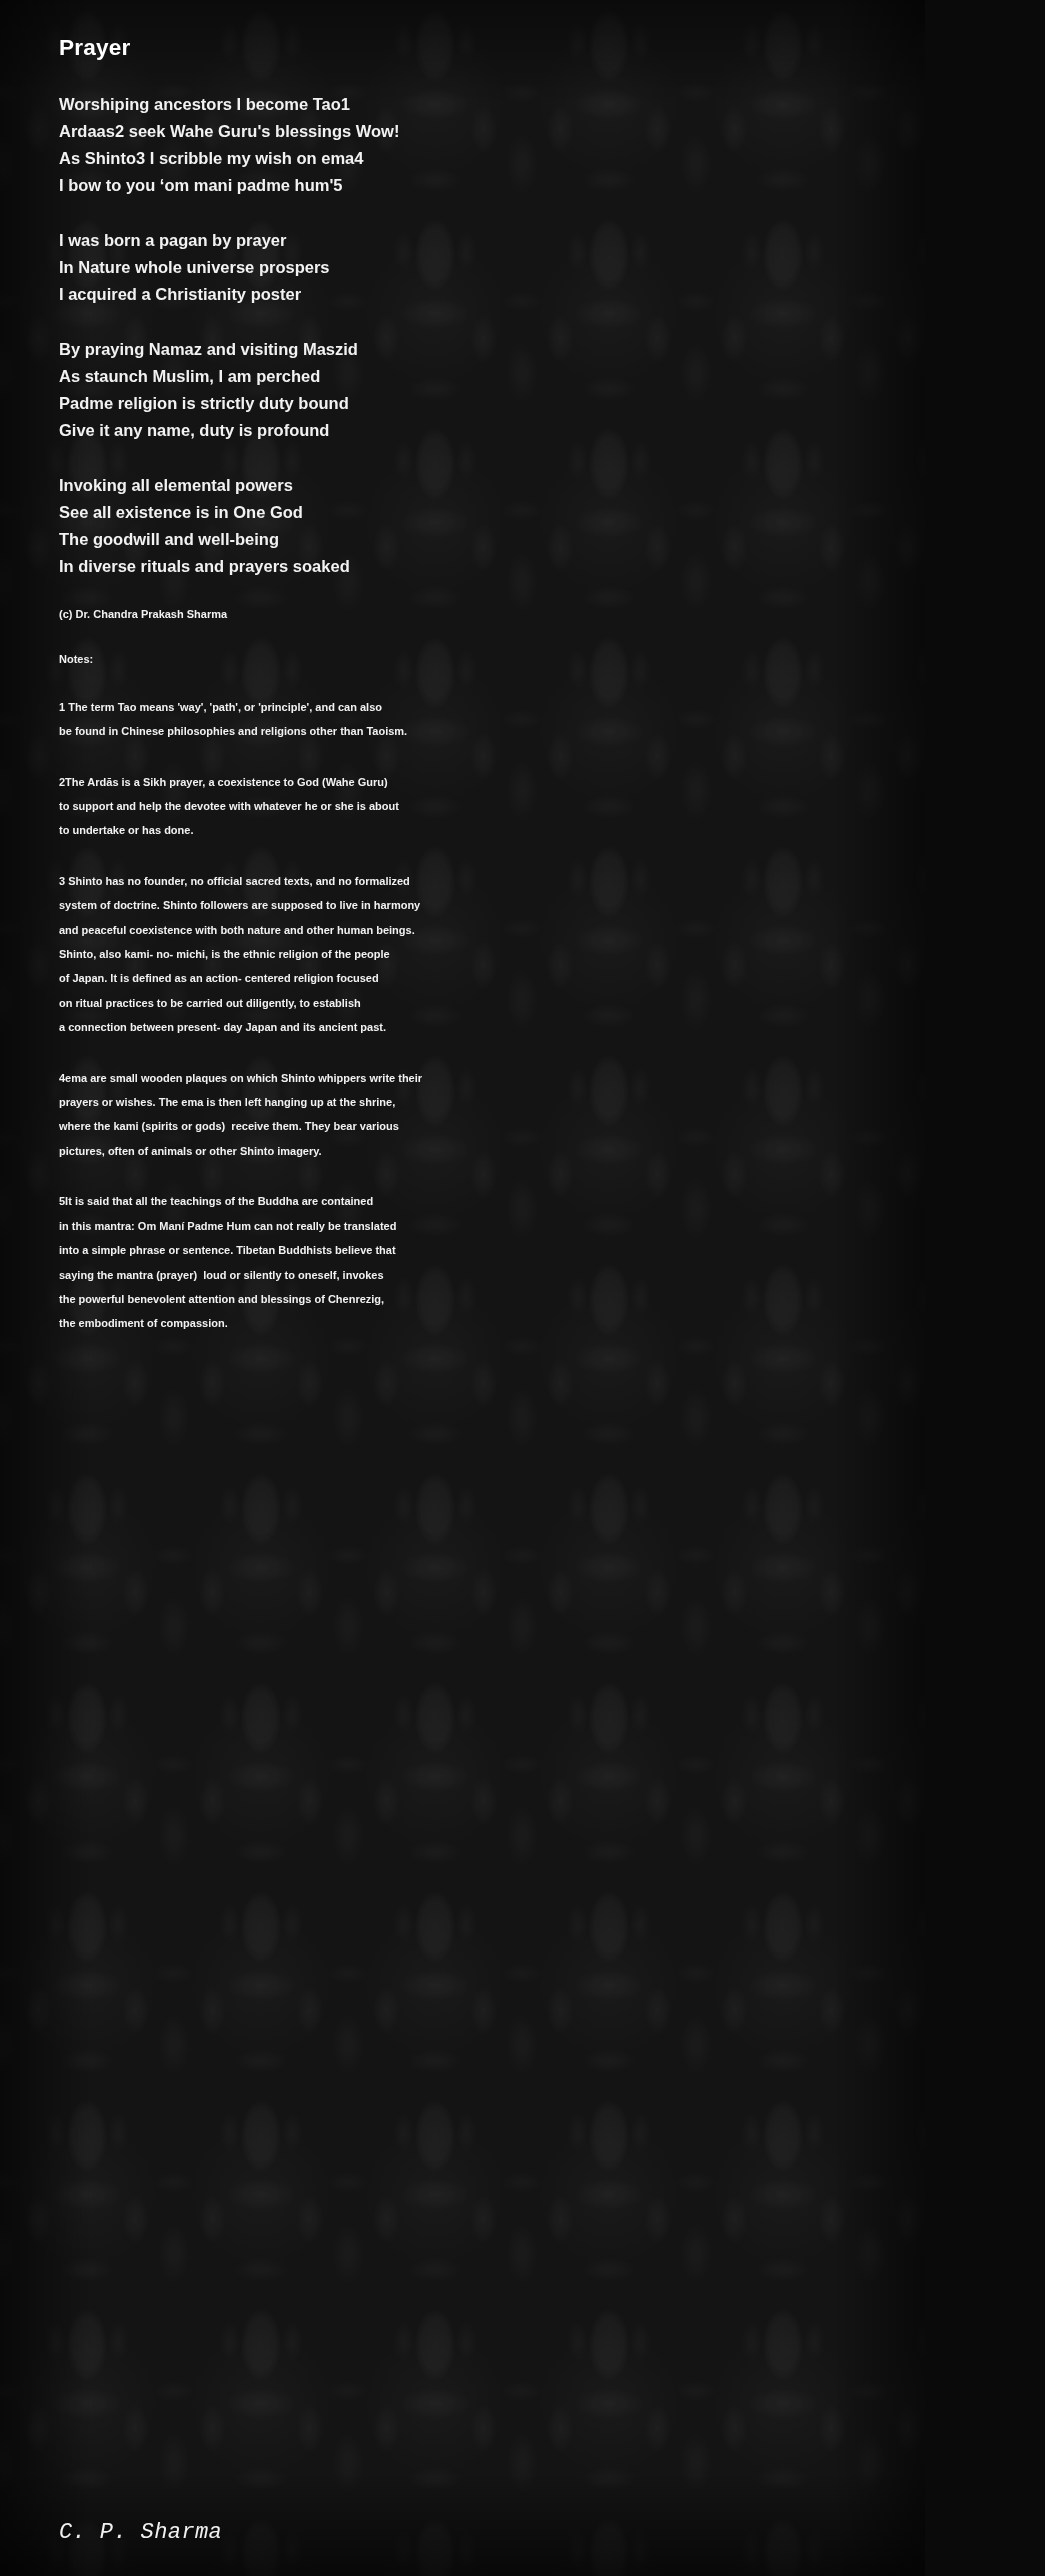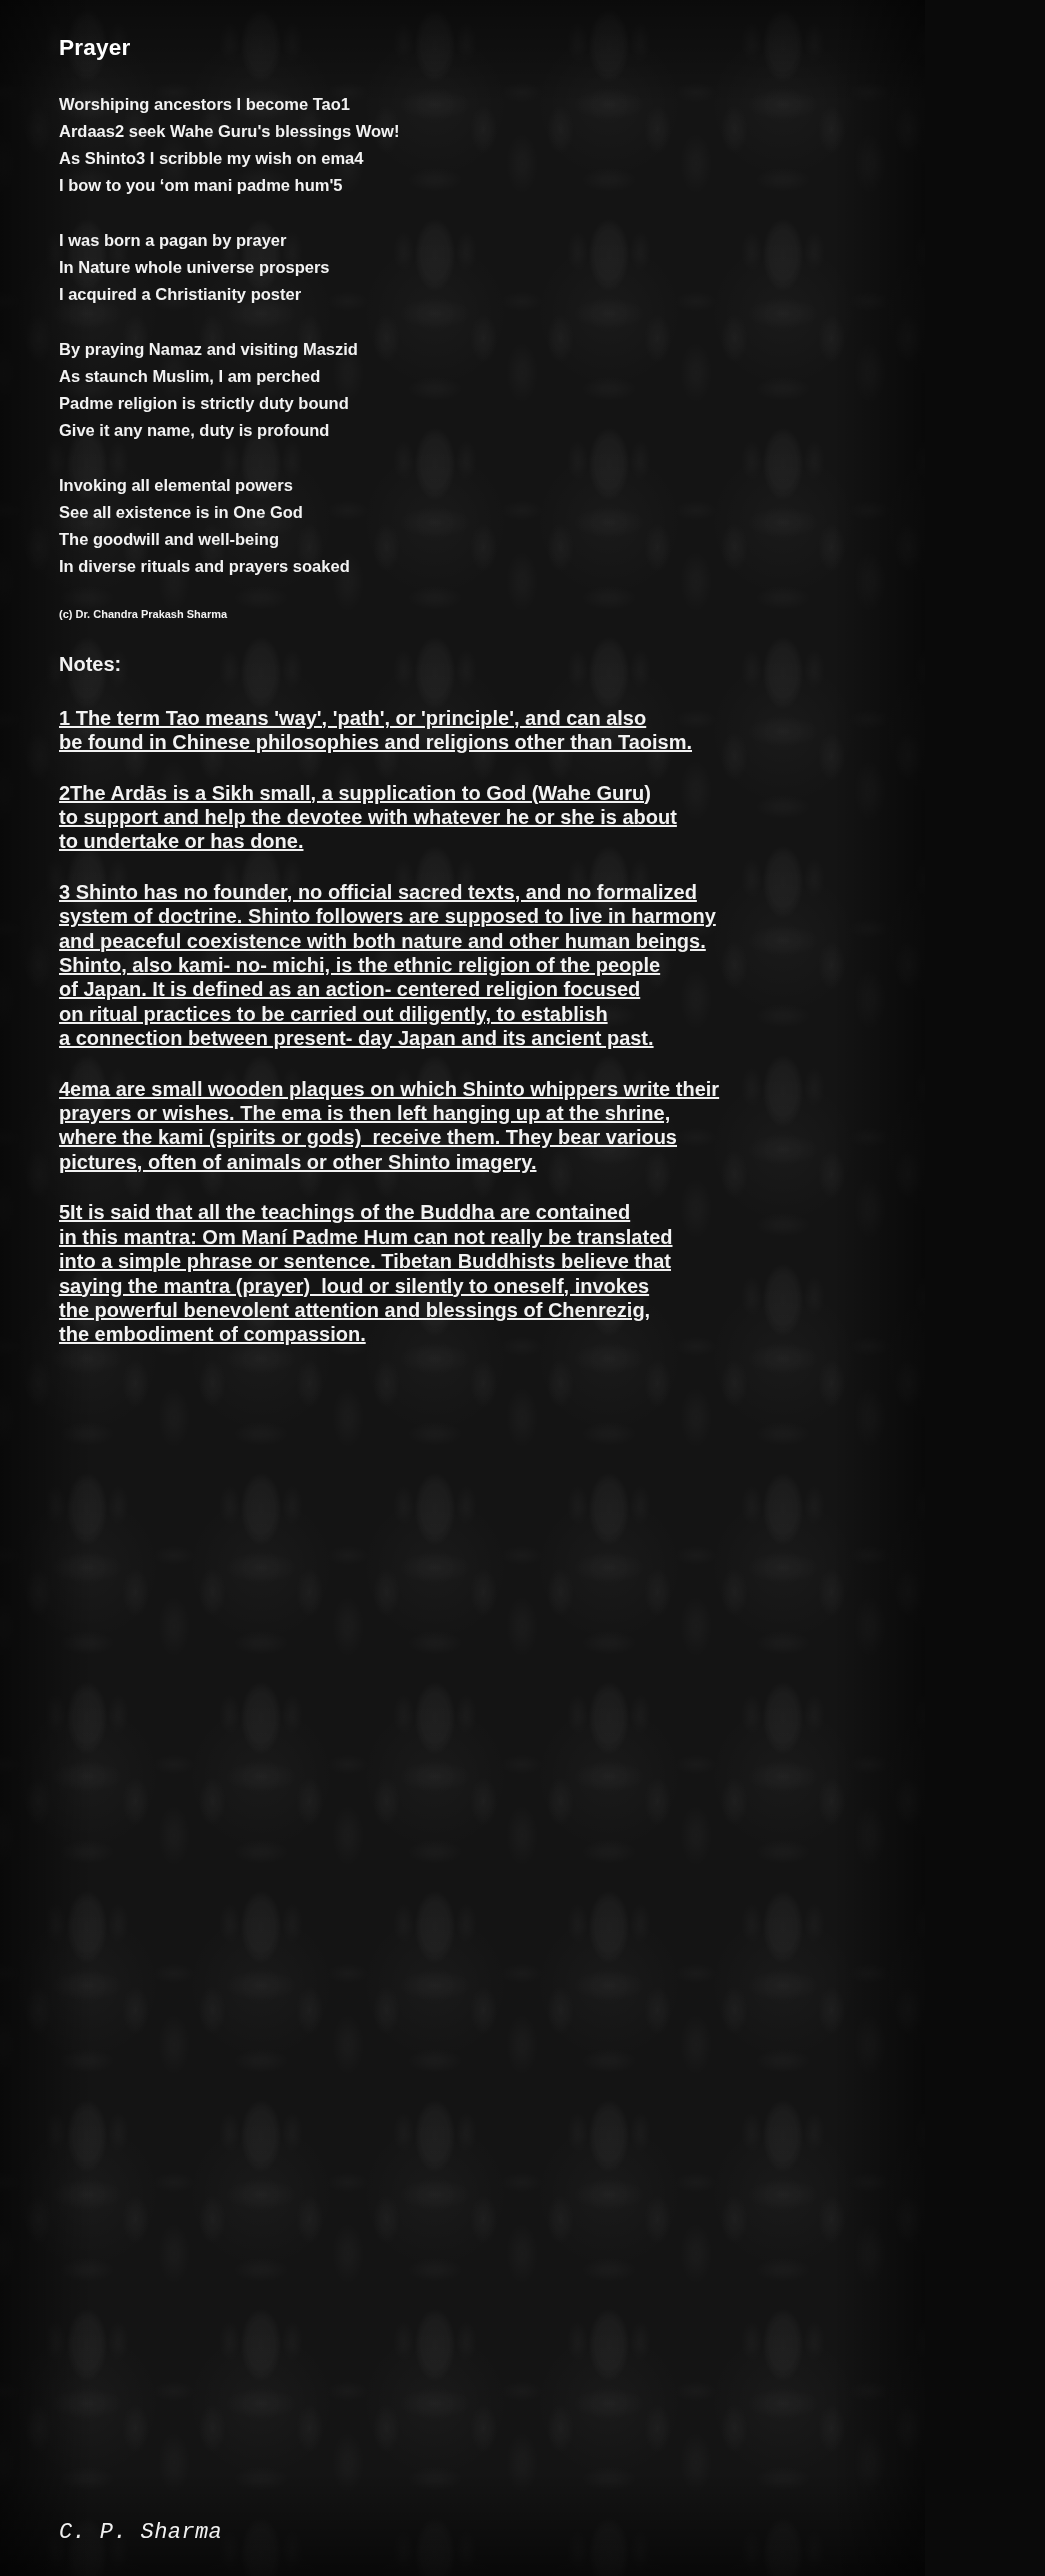--- a/index.html
+++ b/index.html
@@ -85,32 +85,31 @@
 
   .credit {
     color: #f2f2f2;
     font-size: 11px;
     font-weight: bold;
     margin: 0 0 33px 0;
   }
 
   .notes-heading {
     color: #f2f2f2;
-    font-size: 20px;
+    font-size: 11px;
     font-weight: bold;
     margin: 0 0 30px 0;
   }
 
   .note {
     margin: 0 0 26px 0;
   }
   .note .line {
-    font-size: 20px;
+    font-size: 11px;
     line-height: 24.4px;
-    text-decoration: underline;
   }
 
   .signature {
     position: absolute;
     left: 59px;
     bottom: 31px;
     z-index: 3;
     color: #f0f0f0;
     font-family: Liberation Mono, monospace;
     font-style: italic;
@@ -160,21 +159,21 @@
     <div class="credit">(c)  Dr. Chandra Prakash Sharma</div>
 
     <div class="notes-heading">Notes:</div>
 
     <div class="note">
       <div class="line">1 The term Tao means 'way', 'path', or 'principle', and can also</div>
       <div class="line">be found in Chinese philosophies and religions other than Taoism.</div>
     </div>
 
     <div class="note">
-      <div class="line">2The Ardās is a Sikh small, a supplication to God (Wahe Guru)</div>
+      <div class="line">2The Ardās is a Sikh prayer, a coexistence to God (Wahe Guru)</div>
       <div class="line">to support and help the devotee with whatever he or she is about</div>
       <div class="line">to undertake or has done.</div>
     </div>
 
     <div class="note">
       <div class="line">3 Shinto has no founder, no official sacred texts, and no formalized</div>
       <div class="line">system of doctrine. Shinto followers are supposed to live in harmony</div>
       <div class="line">and peaceful coexistence with both nature and other human beings.</div>
       <div class="line">Shinto, also kami- no- michi, is the ethnic religion of the people</div>
       <div class="line">of Japan. It is defined as an action- centered religion focused</div>

